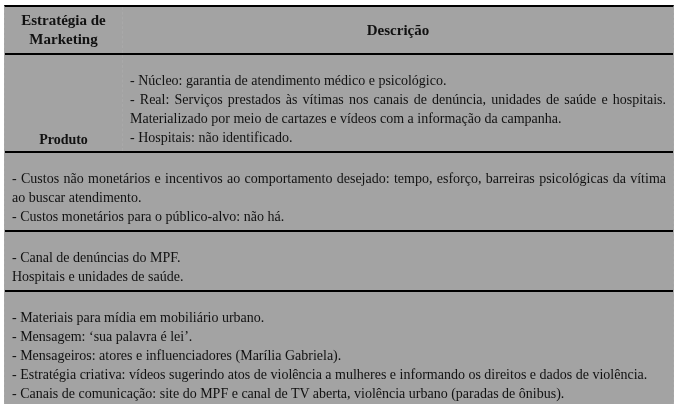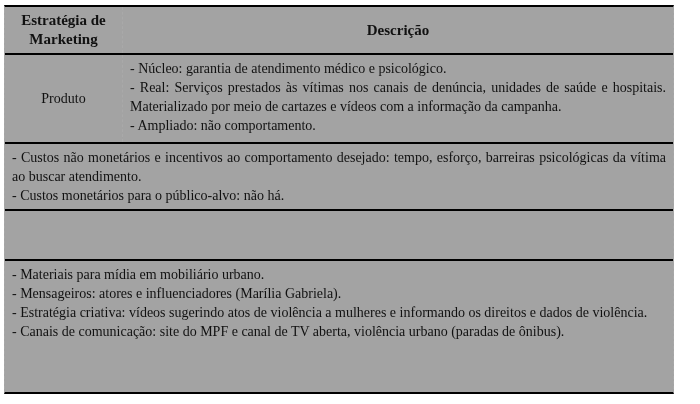--- a/index.html
+++ b/index.html
@@ -33,31 +33,32 @@
   }
   .t-row + .t-row {
     border-top: 2px solid #000;
   }
   .cell-strategy {
     flex: 0 0 118px;
     width: 118px;
     box-sizing: border-box;
     border-right: 1px dashed #a9a9a9;
     display: flex;
-    align-items: center;
+    align-items: flex-end;
     justify-content: center;
     text-align: center;
     padding: 2px 4px;
     font-size: 14px;
     line-height: 19px;
+    font-weight: bold;
   }
   .cell-desc {
     flex: 1 1 auto;
     box-sizing: border-box;
-    padding: 4px 7px 4px 7px;
+    padding: 16px 7px 4px 7px;
     font-size: 14px;
     line-height: 19px;
   }
   .row-header .cell-strategy,
   .row-header .cell-desc {
     display: flex;
     align-items: center;
     justify-content: center;
     text-align: center;
     font-weight: bold;
@@ -93,36 +94,41 @@
     </div>
   </div>
 
   <div class="t-row row-produto">
     <div class="cell-strategy">
       <span>Produto</span>
     </div>
     <div class="cell-desc">
       <p class="desc-item">- Núcleo: garantia de atendimento médico e psicológico.</p>
       <p class="desc-item">- Real: Serviços prestados às vítimas nos canais de denúncia, unidades de saúde e hospitais. Materializado por meio de cartazes e vídeos com a informação da campanha.</p>
-      <p class="desc-item">- Ampliado: não comportamento.</p>
+      <p class="desc-item">- Hospitais: não identificado.</p>
     </div>
   </div>
 
   <div class="t-row row-preco">
     <div class="cell-desc">
       <p class="desc-item">- Custos não monetários e incentivos ao comportamento desejado: tempo, esforço, barreiras psicológicas da vítima ao buscar atendimento.</p>
       <p class="desc-item">- Custos monetários para o público-alvo: não há.</p>
     </div>
   </div>
 
   <div class="t-row row-praca">
+    <div class="cell-desc">
+      <p class="desc-item">- Canal de denúncias do MPF.</p>
+      <p class="desc-item">Hospitais e unidades de saúde.</p>
+    </div>
   </div>
 
   <div class="t-row row-promocao">
     <div class="cell-desc">
       <p class="desc-item">- Materiais para mídia em mobiliário urbano.</p>
+      <p class="desc-item">- Mensagem: ‘sua palavra é lei’.</p>
       <p class="desc-item">- Mensageiros: atores e influenciadores (Marília Gabriela).</p>
       <p class="desc-item">- Estratégia criativa: vídeos sugerindo atos de violência a mulheres e informando os direitos e dados de violência.</p>
       <p class="desc-item">- Canais de comunicação: site do MPF e canal de TV aberta, violência urbano (paradas de ônibus).</p>
     </div>
   </div>
 
 </div>
 
 </body></html>

